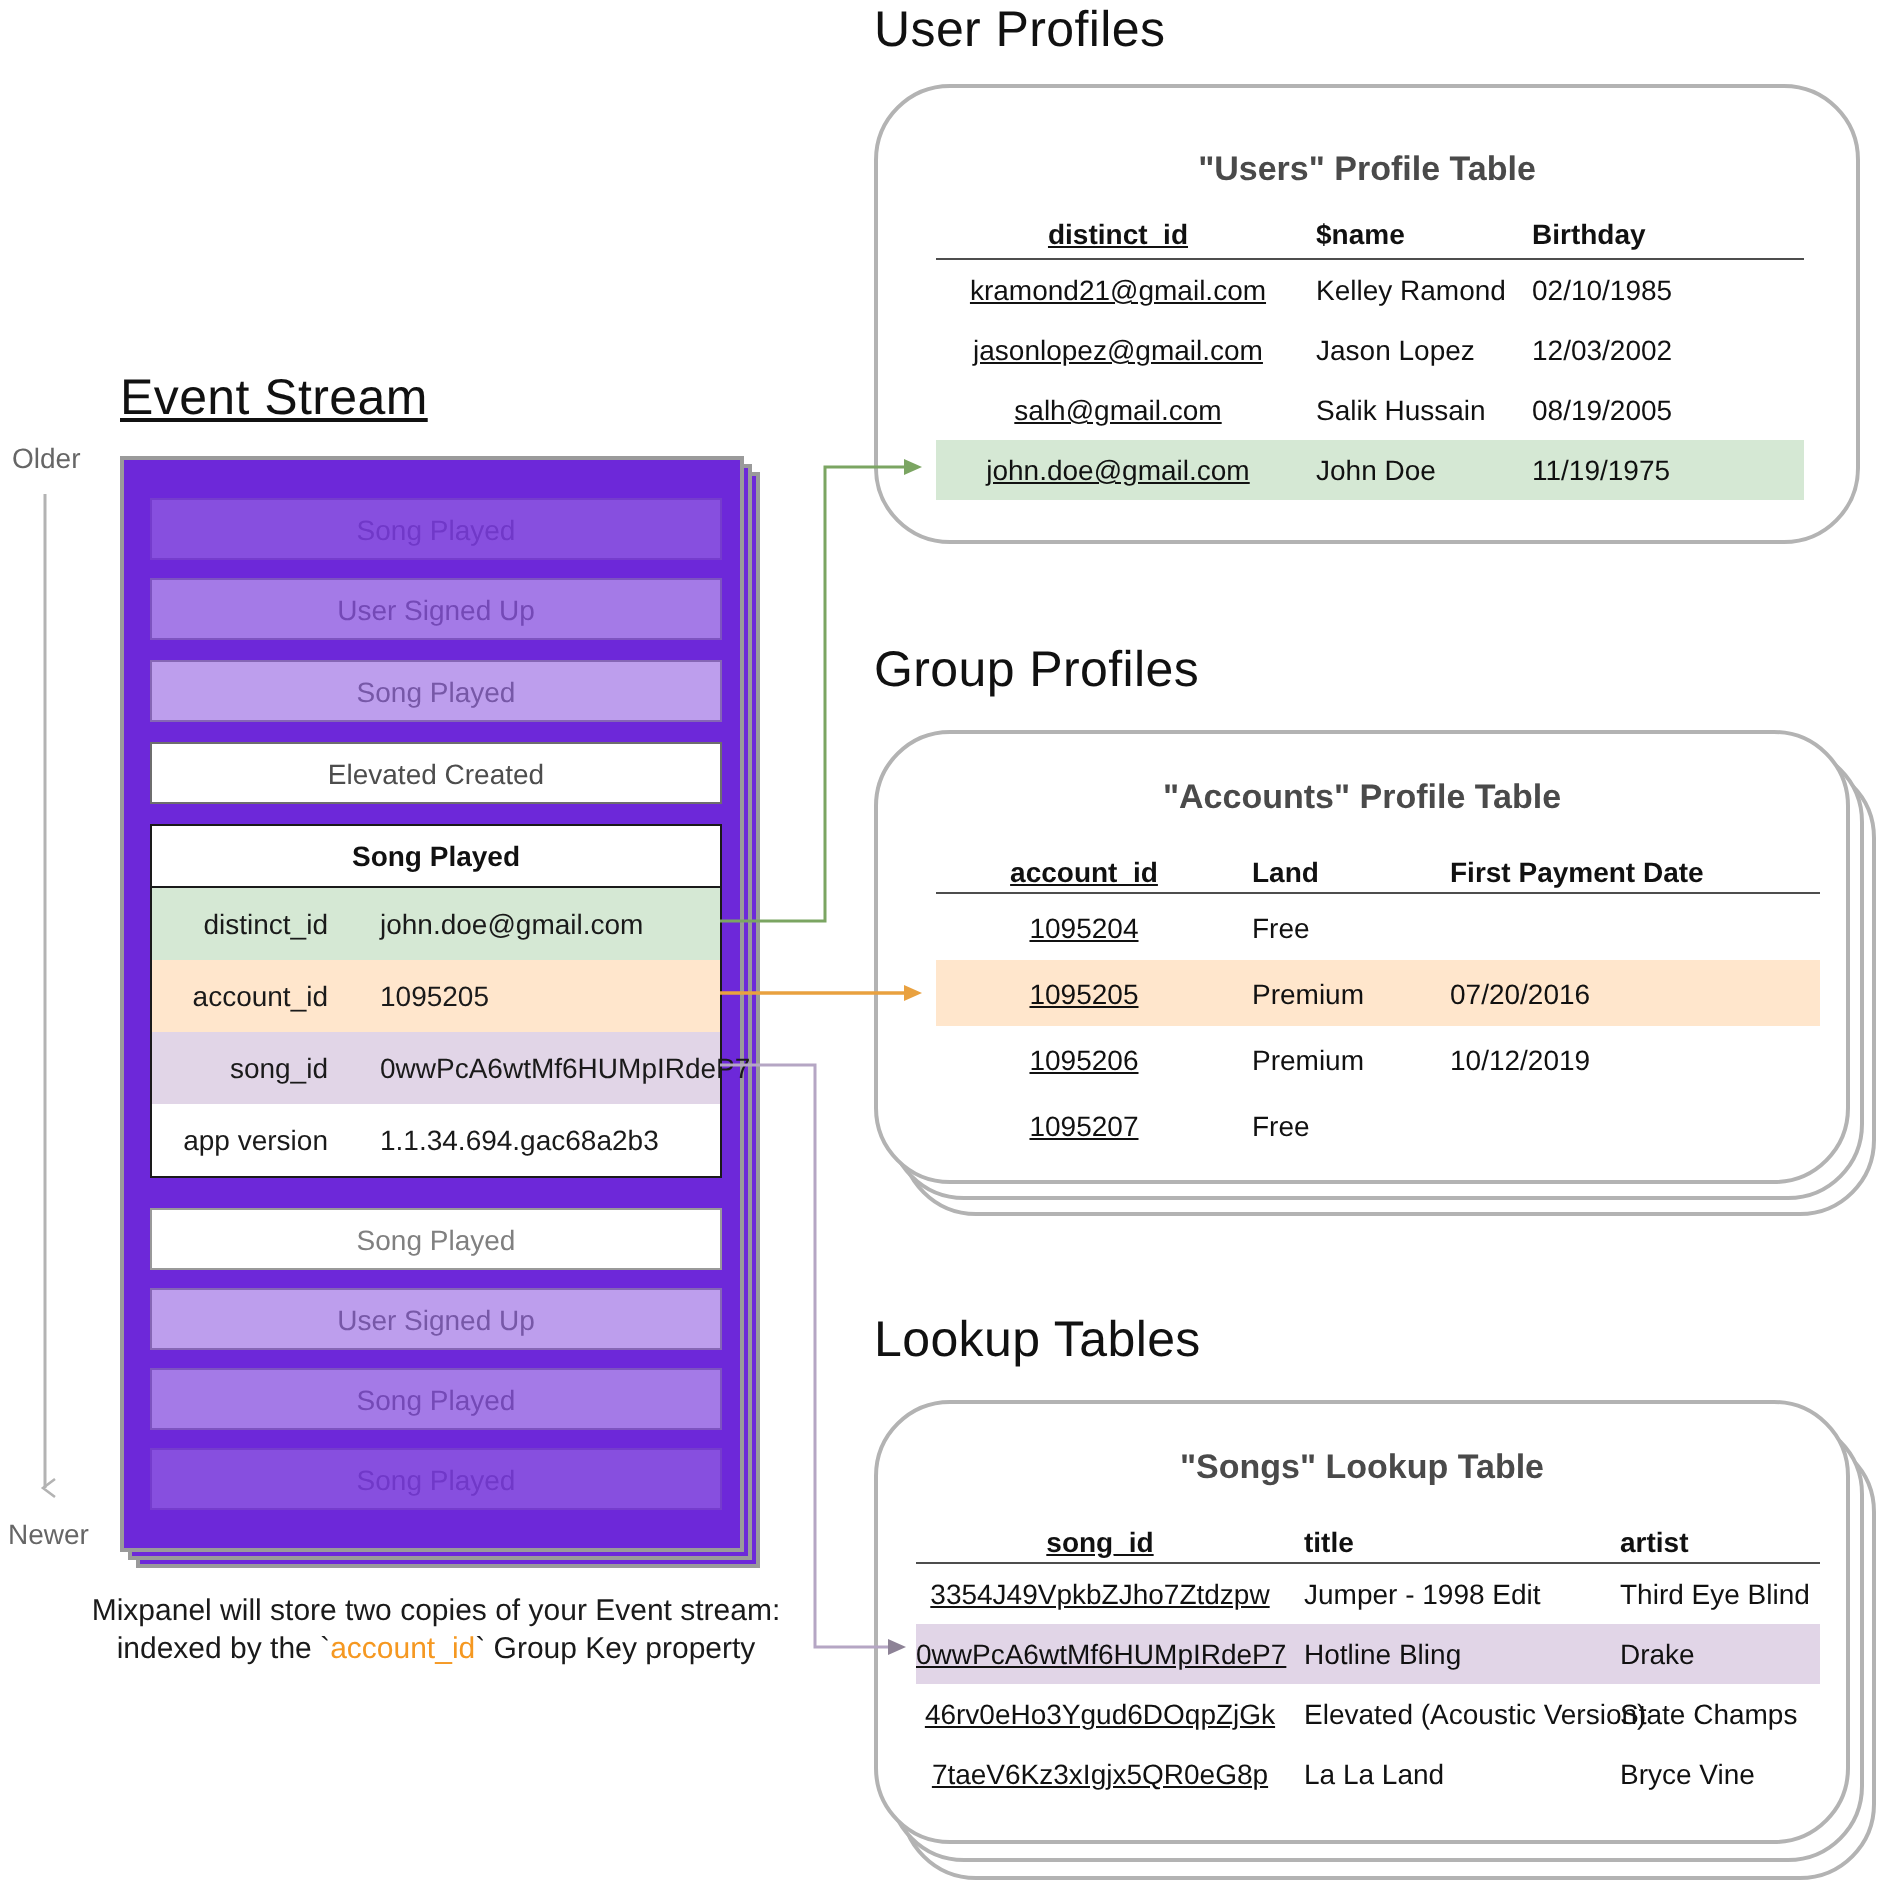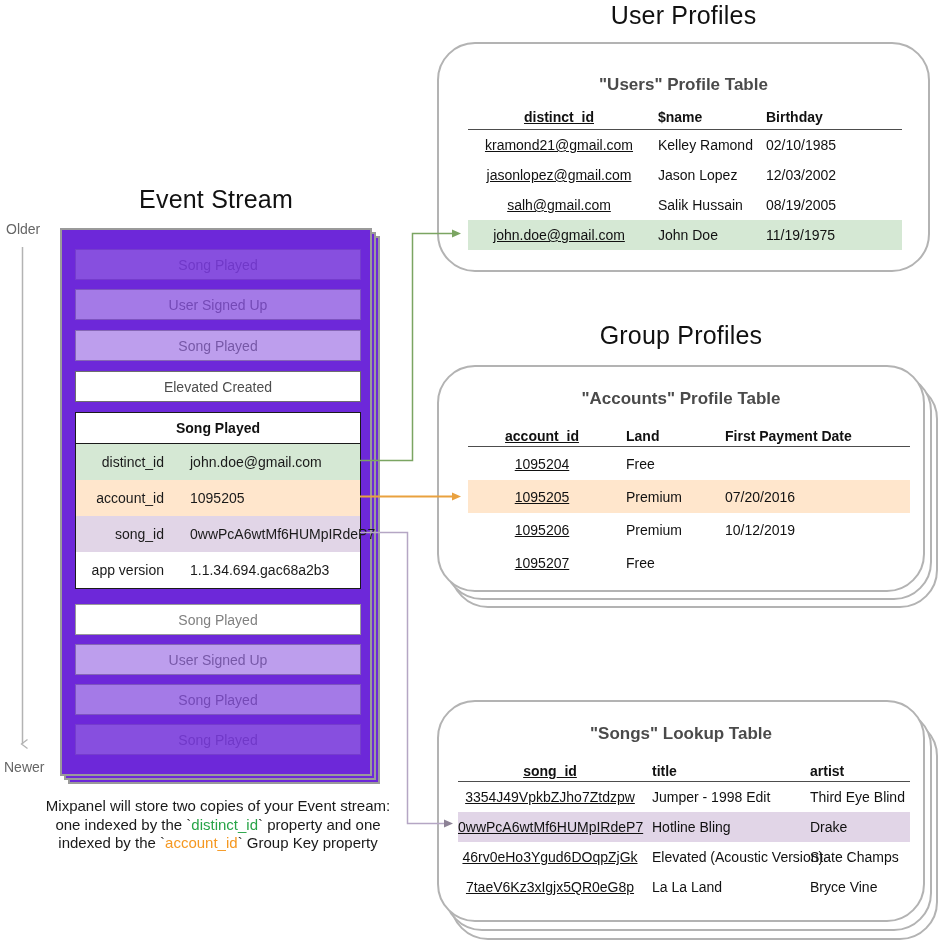--- a/index.html
+++ b/index.html
@@ -1,21 +1,21 @@
 <!DOCTYPE html>
 <html><head>
 <meta charset="utf-8">
 <style>
   * { box-sizing: border-box; margin: 0; padding: 0; }
   html,body { background:#fff; }
   body { font-family: "Liberation Sans", sans-serif; color:#111; }
   .stage { position:relative; width:941px; height:951px; background:#fff; overflow:hidden; }
 
-  .big-title { position:absolute; font-size:25px; color:#111; text-align:center; letter-spacing:.2px; }
-  .t-event   { left:60px;  top:185px; width:312px; }
+  .big-title { position:absolute; font-size:25px; color:#111; letter-spacing:.2px; }
+  .t-event   { left:60px;  top:185px; width:312px;text-decoration:underline; }
   .t-users   { left:437px; top:1px;   width:493px; }
   .t-groups  { left:437px; top:321px; width:488px; }
   .t-lookup  { left:437px; top:656px; width:488px; }
 
   .tl-label { position:absolute; font-size:14px; color:#666; }
   .tl-older { left:6px; top:221px; }
   .tl-newer { left:4px; top:759px; }
 
   
   .stream-layer { position:absolute; width:312px; height:548px; border:2px solid #9a9a9a; background:#6d28d9; }
@@ -86,20 +86,21 @@
   .overlay { position:absolute; left:0; top:0; width:941px; height:951px; pointer-events:none; }
 </style>
 </head>
 <body>
 
 <div class="stage">
 
   <div class="big-title t-event">Event Stream</div>
   <div class="big-title t-users">User Profiles</div>
   <div class="big-title t-groups">Group Profiles</div>
+  <div class="big-title t-lookup">Lookup Tables</div>
 
   <div class="tl-label tl-older">Older</div>
   <div class="tl-label tl-newer">Newer</div>
 
   <div class="stream-layer stream-l2"></div>
   <div class="stream-layer stream-l1"></div>
   <div class="stream-layer stream-box">
 
     <div class="evt o18 e-b0">Song Played</div>
     <div class="evt o38 e-b1">User Signed Up</div>
@@ -227,21 +228,20 @@
       <div class="trow">
         <span class="c1 key">7taeV6Kz3xIgjx5QR0eG8p</span>
         <span class="c2">La La Land</span>
         <span class="c3">Bryce Vine</span>
       </div>
     </div>
   </div>
 
   <div class="footnote">
     <div><span>Mixpanel will store two copies of your Event stream:</span></div>
-    <div><span>one indexed by the `</span><span class="code-green">distinct_id</span><span>` property and one</span></div>
     <div><span>indexed by the `</span><span class="code-orange">account_id</span><span>` Group Key property</span></div>
   </div>
 
   <svg class="overlay" width="941" height="951" viewBox="0 0 941 951" xmlns="http://www.w3.org/2000/svg">
     <defs>
       <marker id="headGreen" markerWidth="11" markerHeight="10" refX="1" refY="5" orient="auto" markerUnits="userSpaceOnUse">
         <path d="M1 1 L10 5 L1 9 Z" fill="#7ba562"></path>
       </marker>
       <marker id="headOrange" markerWidth="11" markerHeight="10" refX="1" refY="5" orient="auto" markerUnits="userSpaceOnUse">
         <path d="M1 1 L10 5 L1 9 Z" fill="#e9893f" style="fill:#e9a13f"></path>

